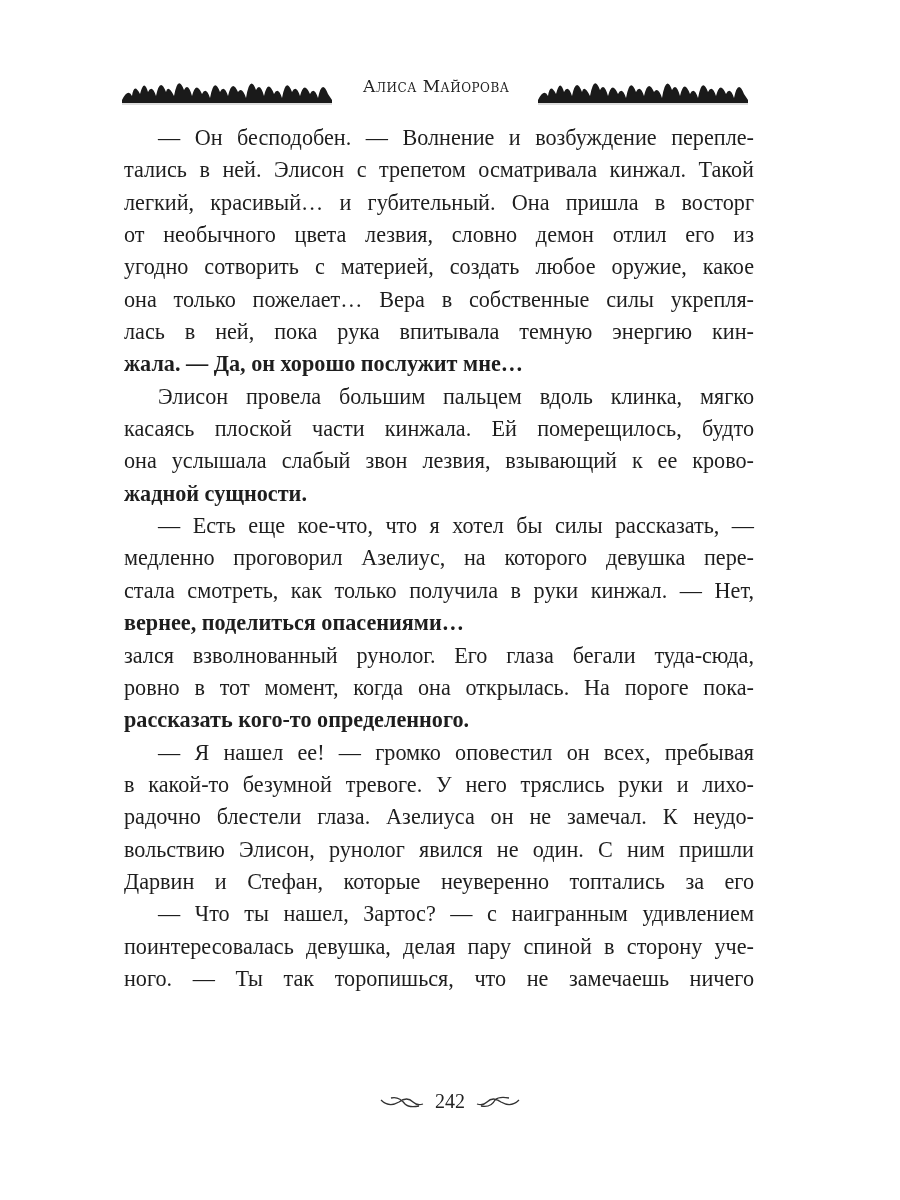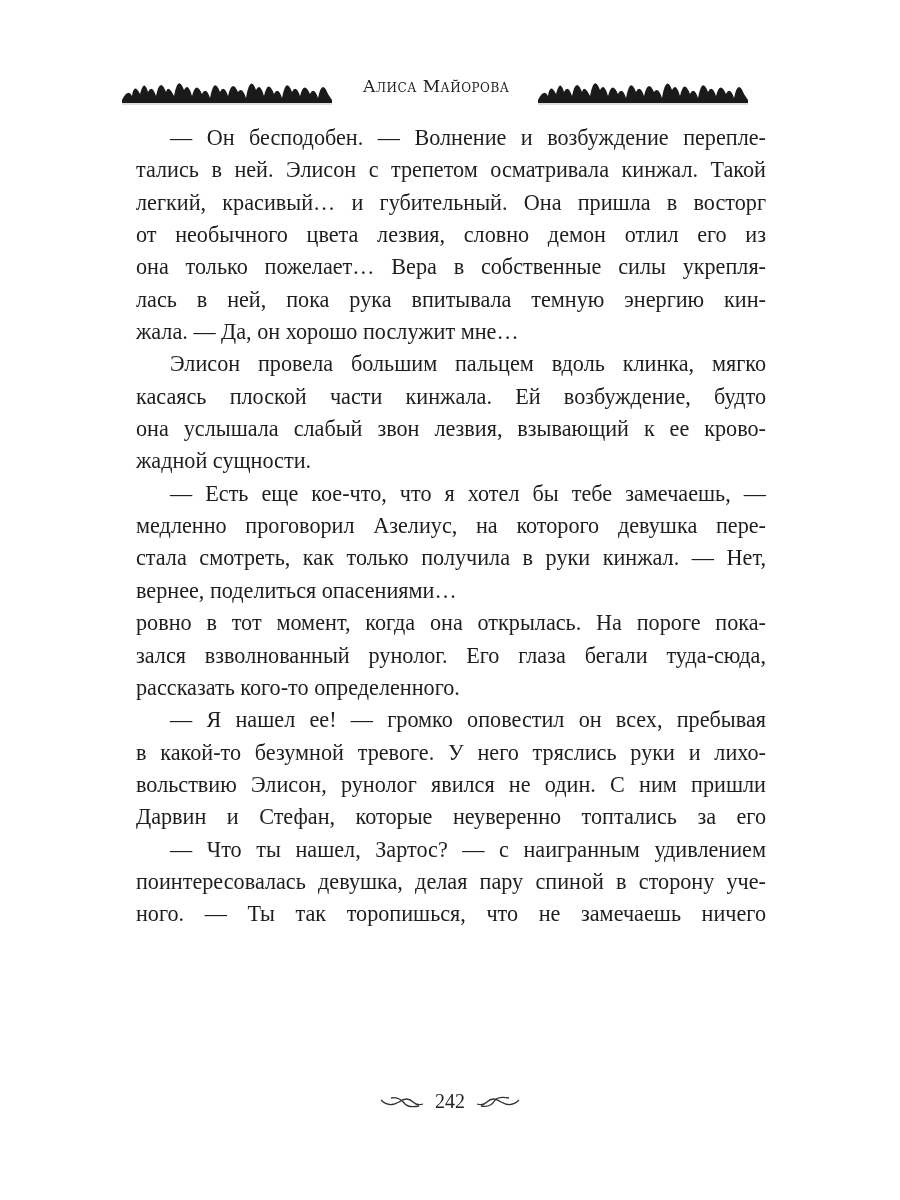--- a/index.html
+++ b/index.html
@@ -4,24 +4,24 @@
   <style>
     html, body { margin: 0; padding: 0; background: #ffffff; }
     body { width: 900px; height: 1200px; position: relative; overflow: hidden; }
     .page { position: absolute; left: 0; top: 0; width: 900px; height: 1200px; background: #fff; }
     .header { position: absolute; top: 70px; left: 120px; width: 640px; height: 36px; }
     .flames { position: absolute; top: 0; width: 210px; height: 36px; }
     .flames.left { left: 2px; }
     .flames.right { left: 418px; }
     .running-head { position: absolute; left: 226px; top: 6px; width: 180px; text-align: center;
       font-family: "DejaVu Serif", serif; font-size: 17px; letter-spacing: 0.5px; color: #222; font-variant: small-caps; }
-    .text { position: absolute; left: 136px; top: 122px; width: 630px;
+    .text { position: absolute; left: 124px; top: 122px; width: 630px;
       font-family: "Liberation Serif", serif; font-size: 22.2px; line-height: 32.35px; color: #1e1e1e; }
     .line { display: block; height: 32.35px; white-space: nowrap; text-align: justify; text-align-last: justify; }
-    .line.last { text-align-last: left; }
+    .line.last { text-align-last: left; font-weight: bold; }
     .line.indent { padding-left: 34px; }
     .footer { position: absolute; top: 1090px; left: 0; width: 900px; height: 30px; text-align: center; }
     .folio { font-family: "Liberation Serif", serif; font-size: 20px; color: #222; vertical-align: middle; margin: 0 6px; }
     .orn { display: inline-block; vertical-align: middle; width: 46px; height: 16px; }
   </style>
 </head>
 <body>
 
 <div class="page">
 
@@ -39,36 +39,38 @@
       </g>
       <path d="M0 34 L210 34" stroke="#bbb" stroke-width="1"></path>
     </svg>
   </div>
 
   <div class="text" id="body-text">
       <span class="line indent">— Он бесподобен. — Волнение и возбуждение перепле-</span>
       <span class="line">тались в ней. Элисон с трепетом осматривала кинжал. Такой</span>
       <span class="line">легкий, красивый… и губительный. Она пришла в восторг</span>
       <span class="line">от необычного цвета лезвия, словно демон отлил его из</span>
+      <span class="line">угодно сотворить с материей, создать любое оружие, какое</span>
       <span class="line">она только пожелает… Вера в собственные силы укрепля-</span>
       <span class="line">лась в ней, пока рука впитывала темную энергию кин-</span>
       <span class="line last">жала. — Да, он хорошо послужит мне…</span>
       <span class="line indent">Элисон провела большим пальцем вдоль клинка, мягко</span>
-      <span class="line">касаясь плоской части кинжала. Ей возбуждение, будто</span>
+      <span class="line">касаясь плоской части кинжала. Ей померещилось, будто</span>
       <span class="line">она услышала слабый звон лезвия, взывающий к ее крово-</span>
       <span class="line last">жадной сущности.</span>
-      <span class="line indent">— Есть еще кое-что, что я хотел бы тебе замечаешь, —</span>
+      <span class="line indent">— Есть еще кое-что, что я хотел бы силы рассказать, —</span>
       <span class="line">медленно проговорил Азелиус, на которого девушка пере-</span>
       <span class="line">стала смотреть, как только получила в руки кинжал. — Нет,</span>
       <span class="line last">вернее, поделиться опасениями…</span>
+      <span class="line">зался взволнованный рунолог. Его глаза бегали туда-сюда,</span>
       <span class="line">ровно в тот момент, когда она открылась. На пороге пока-</span>
-      <span class="line">зался взволнованный рунолог. Его глаза бегали туда-сюда,</span>
       <span class="line last">рассказать кого-то определенного.</span>
       <span class="line indent">— Я нашел ее! — громко оповестил он всех, пребывая</span>
       <span class="line">в какой-то безумной тревоге. У него тряслись руки и лихо-</span>
+      <span class="line">радочно блестели глаза. Азелиуса он не замечал. К неудо-</span>
       <span class="line">вольствию Элисон, рунолог явился не один. С ним пришли</span>
       <span class="line">Дарвин и Стефан, которые неуверенно топтались за его</span>
       <span class="line indent">— Что ты нашел, Зартос? — с наигранным удивлением</span>
       <span class="line">поинтересовалась девушка, делая пару спиной в сторону уче-</span>
       <span class="line">ного. — Ты так торопишься, что не замечаешь ничего</span>
     </div>
 
   <div class="footer">
     <svg class="orn" viewBox="0 0 46 16">
       <path d="M2 6 Q10 14 20 8 Q28 2 34 8 Q38 12 44 10 M12 4 Q20 2 26 10 Q30 14 40 12" stroke="#333" stroke-width="1.3" fill="none"></path>

